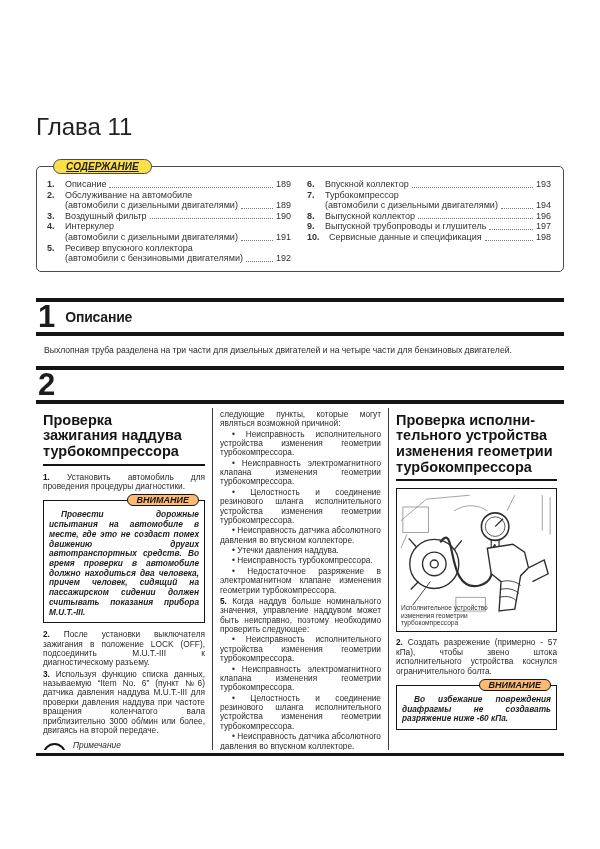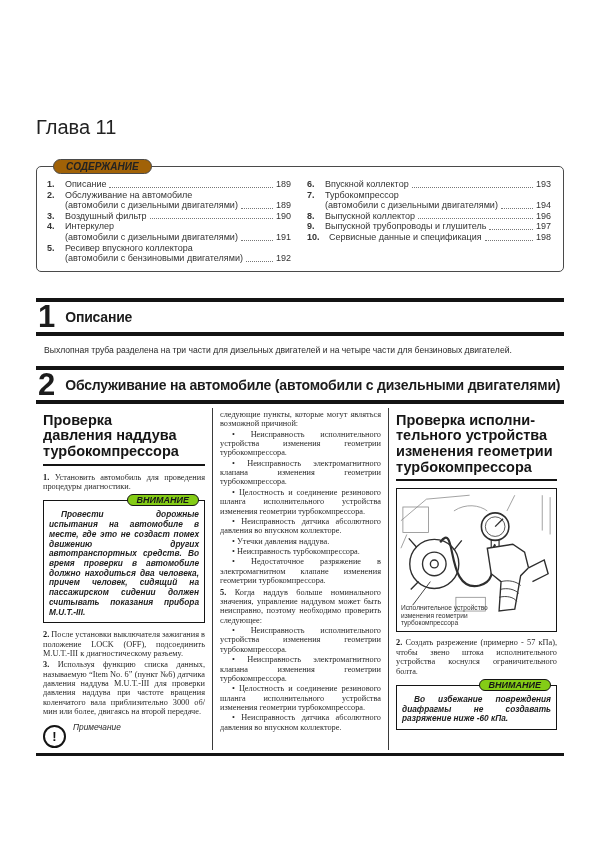--- a/index.html
+++ b/index.html
@@ -1,25 +1,25 @@
 <!DOCTYPE html>
 <html><head>
 <meta charset="utf-8">
 <style>
   html,body{margin:0;padding:0;background:#fff;}
   .page{width:600px;height:849px;overflow:hidden;background:#fff;color:#1c1c1c;
         font-family:"Liberation Sans", sans-serif;box-sizing:border-box;padding:0 36px;}
-  .chapter{margin-top:112px;font-size:20px;line-height:30px;font-weight:400;color:#222;}
+  .chapter{margin-top:112px;font-size:24px;line-height:30px;font-weight:400;color:#222;}
   .main-title{margin-top:28px;font-size:30px;line-height:34px;font-weight:800;letter-spacing:-0.5px;color:#161616;}
 
   
   .toc{margin-top:24px;position:relative;border:1.2px solid #4a4a4a;border-radius:5px;
        padding:12px 12px 7px 10px;}
-  .toc-label{position:absolute;top:-8px;left:16px;background:#a16207;border:1.2px solid #4a4a4a;
-       border-radius:9px;padding:1px 12px;font-size:10px;font-weight:bold;font-style:italic;color:#222;}
+  .toc-label{position:absolute;top:-8px;left:16px;background:#fde047;border:1.2px solid #4a4a4a;
+       border-radius:9px;padding:1px 12px;font-size:10px;font-weight:bold;font-style:italic;color:#222;text-decoration:underline;}
   .toc-cols{display:flex;gap:16px;}
   .toc-col{flex:1;min-width:0;}
   .toc-line{display:flex;align-items:flex-end;font-size:9px;line-height:10.6px;color:#333;}
   .toc-num{width:18px;flex:none;font-weight:bold;}
   .toc-num.wide{width:22px;}
   .toc-ind{width:18px;flex:none;}
   .toc-text{white-space:nowrap;}
   .dots{flex:1;border-bottom:1.2px dotted #777;margin:0 3px 2px;min-width:8px;}
   .toc-page{flex:none;}
 
@@ -31,28 +31,28 @@
   .sec1{margin-top:26px;}
   .sec1-body{margin:9px 0 11px 8px;font-size:8.6px;line-height:10px;color:#2a2a2a;}
   .sec2{margin-top:1px;}
 
   
   .cols{display:flex;margin-top:4px;height:342px;overflow:hidden;}
   .col{width:176px;box-sizing:border-box;padding:2px 7px 0 7px;min-width:0;}
   .col+.col{border-left:1px solid #3a3a3a;}
   .col-heading{font-size:14.5px;font-weight:bold;line-height:1.08;white-space:pre-line;
       border-bottom:2.5px solid #141414;padding-bottom:4px;margin:3px 0 7px;color:#161616;}
-  .p{font-size:8.3px;line-height:1.13;text-align:justify;color:#2a2a2a;margin:0 0 1px;font-family:Liberation Serif, serif;}
+  .p{font-size:8.3px;line-height:1.13;text-align:justify;color:#2a2a2a;margin:0 0 1px;}
   .p b{color:#161616;}
   .bullet{text-indent:12px;}
   .step{margin-top:2px;}
 
   
   .attn{border:1.8px solid #141414;position:relative;margin:9px 0 7px;padding:9px 5px 5px;}
-  .attn-label{position:absolute;top:-7px;right:5px;background:#84cc16;border:1.2px solid #141414;
+  .attn-label{position:absolute;top:-7px;right:5px;background:#fdba74;border:1.2px solid #141414;
       border-radius:8px;padding:0 9px;font-size:9px;font-weight:bold;font-style:italic;color:#161616;}
   .attn-text{font-size:8.3px;line-height:1.17;font-weight:bold;font-style:italic;
       text-align:justify;text-indent:12px;color:#222;margin:0;}
 
   
   .note{display:flex;gap:7px;margin:6px 0 5px;align-items:flex-start;}
   .note-icon{flex:none;width:19px;height:19px;border:2.4px solid #141414;border-radius:50%;
       font-size:13px;font-weight:800;text-align:center;line-height:19px;color:#141414;margin-top:2px;}
   .note-body{font-size:8.3px;line-height:1.16;font-style:italic;color:#2a2a2a;}
   .note-title{display:block;}
@@ -159,28 +159,27 @@
   </div>
 
   <div class="sec-header sec1">
     <span class="sec-num">1</span>
     <span class="sec-title">Описание</span>
   </div>
   <div class="sec1-body">Выхлопная труба разделена на три части для дизельных двигателей и на четыре части для бензиновых двигателей.</div>
 
   <div class="sec-header sec2">
     <span class="sec-num">2</span>
-    <span class="sec-title">Обслуживание на автомобиле (автомобили с дизельными двигателями)</span>
   </div>
 
   <div class="cols">
 
     <div class="col">
       <div class="col-heading">Проверка
-давления наддува
+зажигания наддува
 турбокомпрессора</div>
       <p class="p step"><b>1.</b> <span>Установить автомобиль для проведения процедуры диагностики.</span></p>
       <div class="attn">
         <div class="attn-label">ВНИМАНИЕ</div>
         <p class="attn-text">Провести дорожные испытания на автомобиле в месте, где это не создаст помех движению других автотранспортных средств. Во время проверки в автомобиле должно находиться два человека, причем человек, сидящий на пассажирском сидении должен считывать показания прибора M.U.T.-III.</p>
       </div>
       <p class="p step"><b>2.</b> <span>После установки выключателя зажигания в положение LOCK (OFF), подсоединить M.U.T.-III к диагностическому разъему.</span></p>
       <p class="p step"><b>3.</b> <span>Используя функцию списка данных, называемую “Item No. 6” (пункт №6) датчика давления наддува M.U.T.-III для проверки давления наддува при частоте вращения коленчатого вала приблизительно 3000 об/мин или более, двигаясь на второй передаче.</span></p>
       <div class="note">
         <div class="note-icon">!</div>

